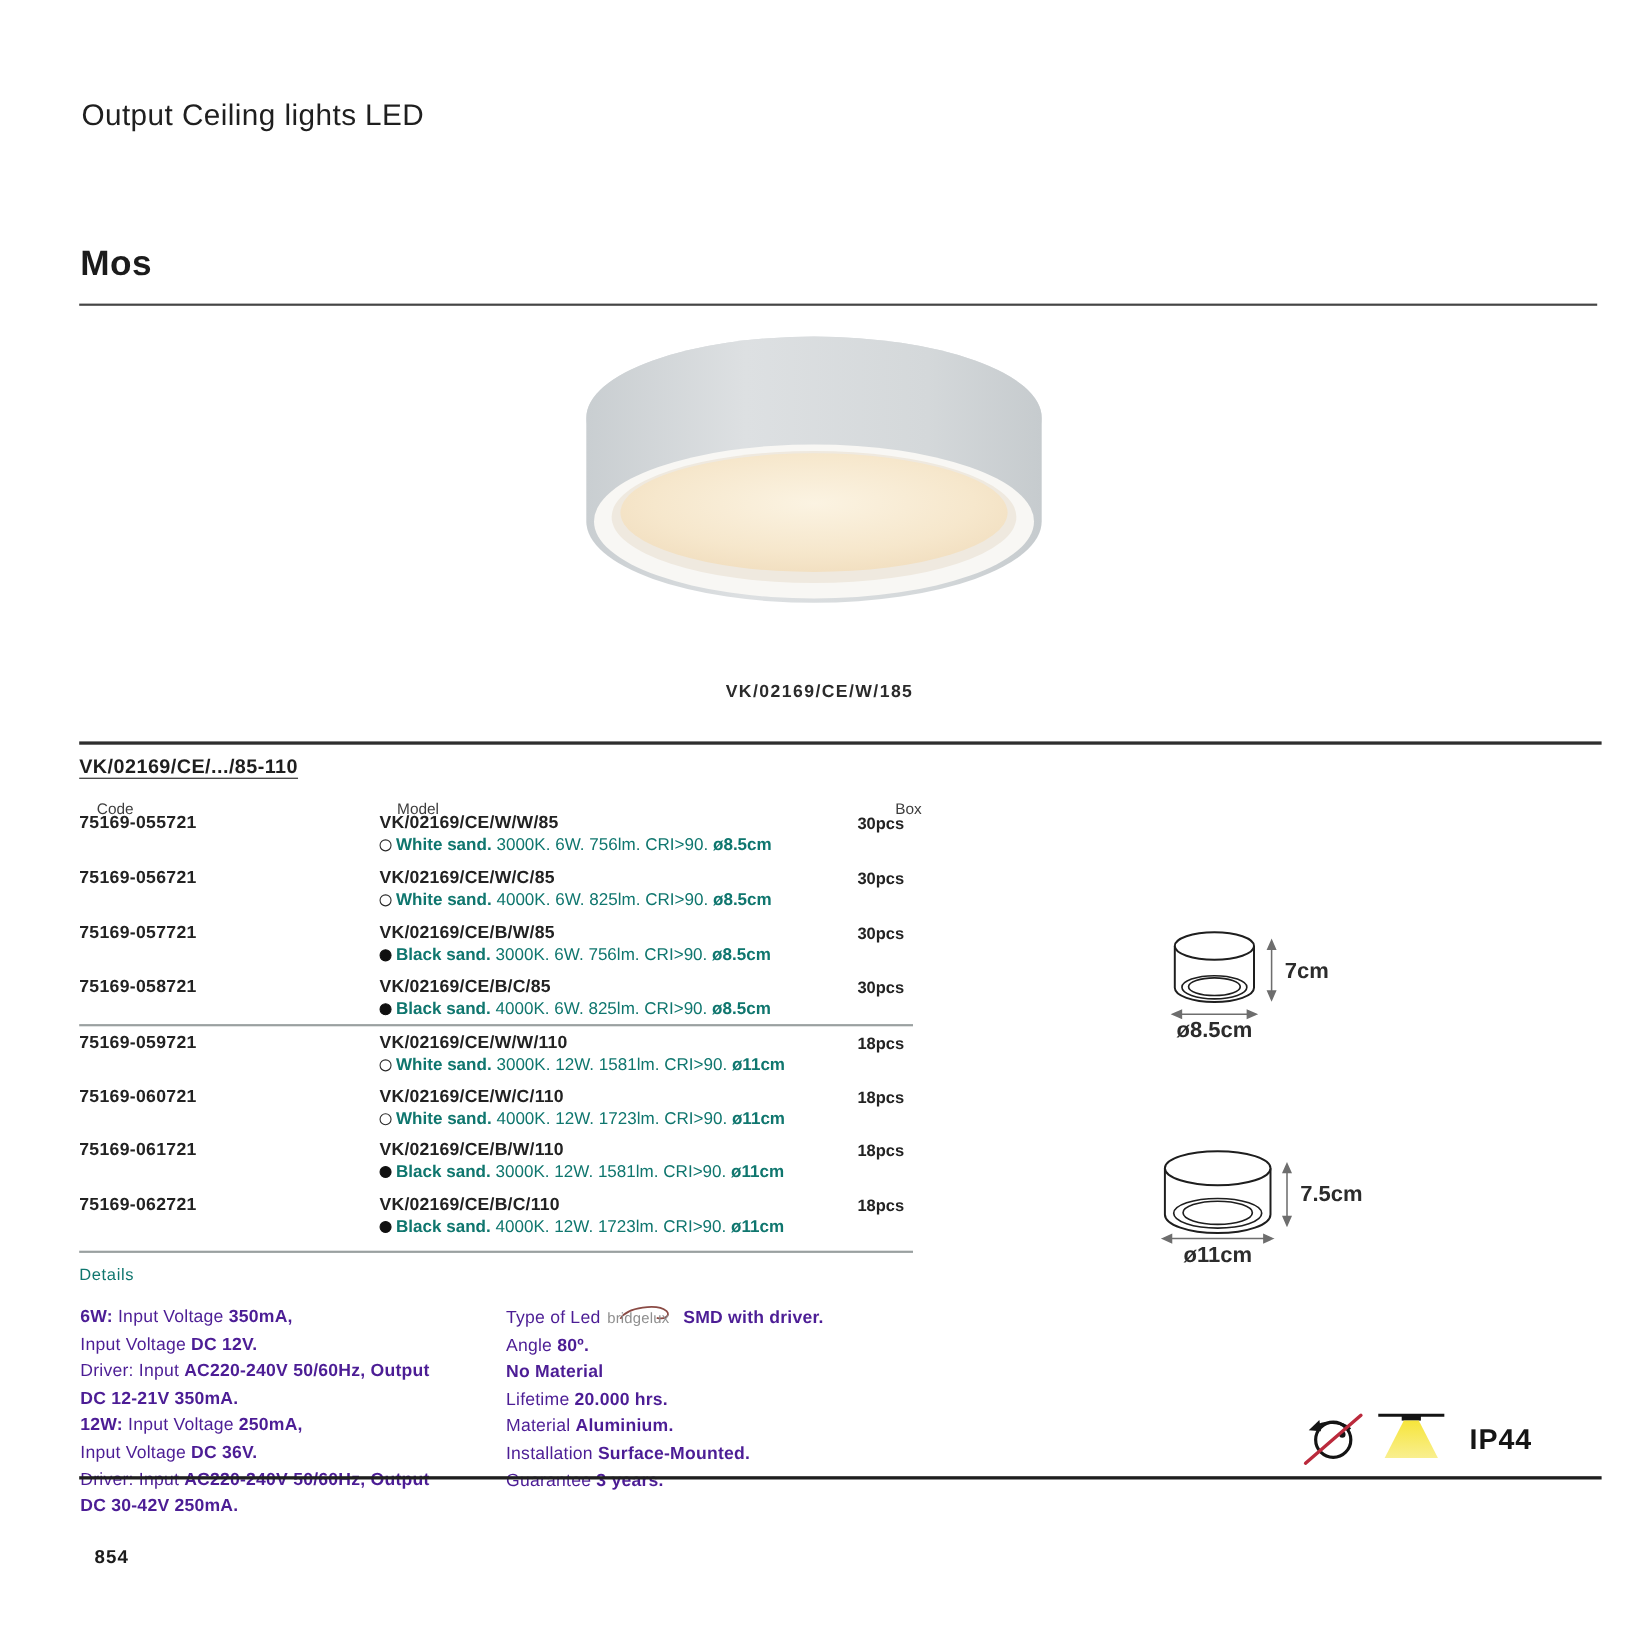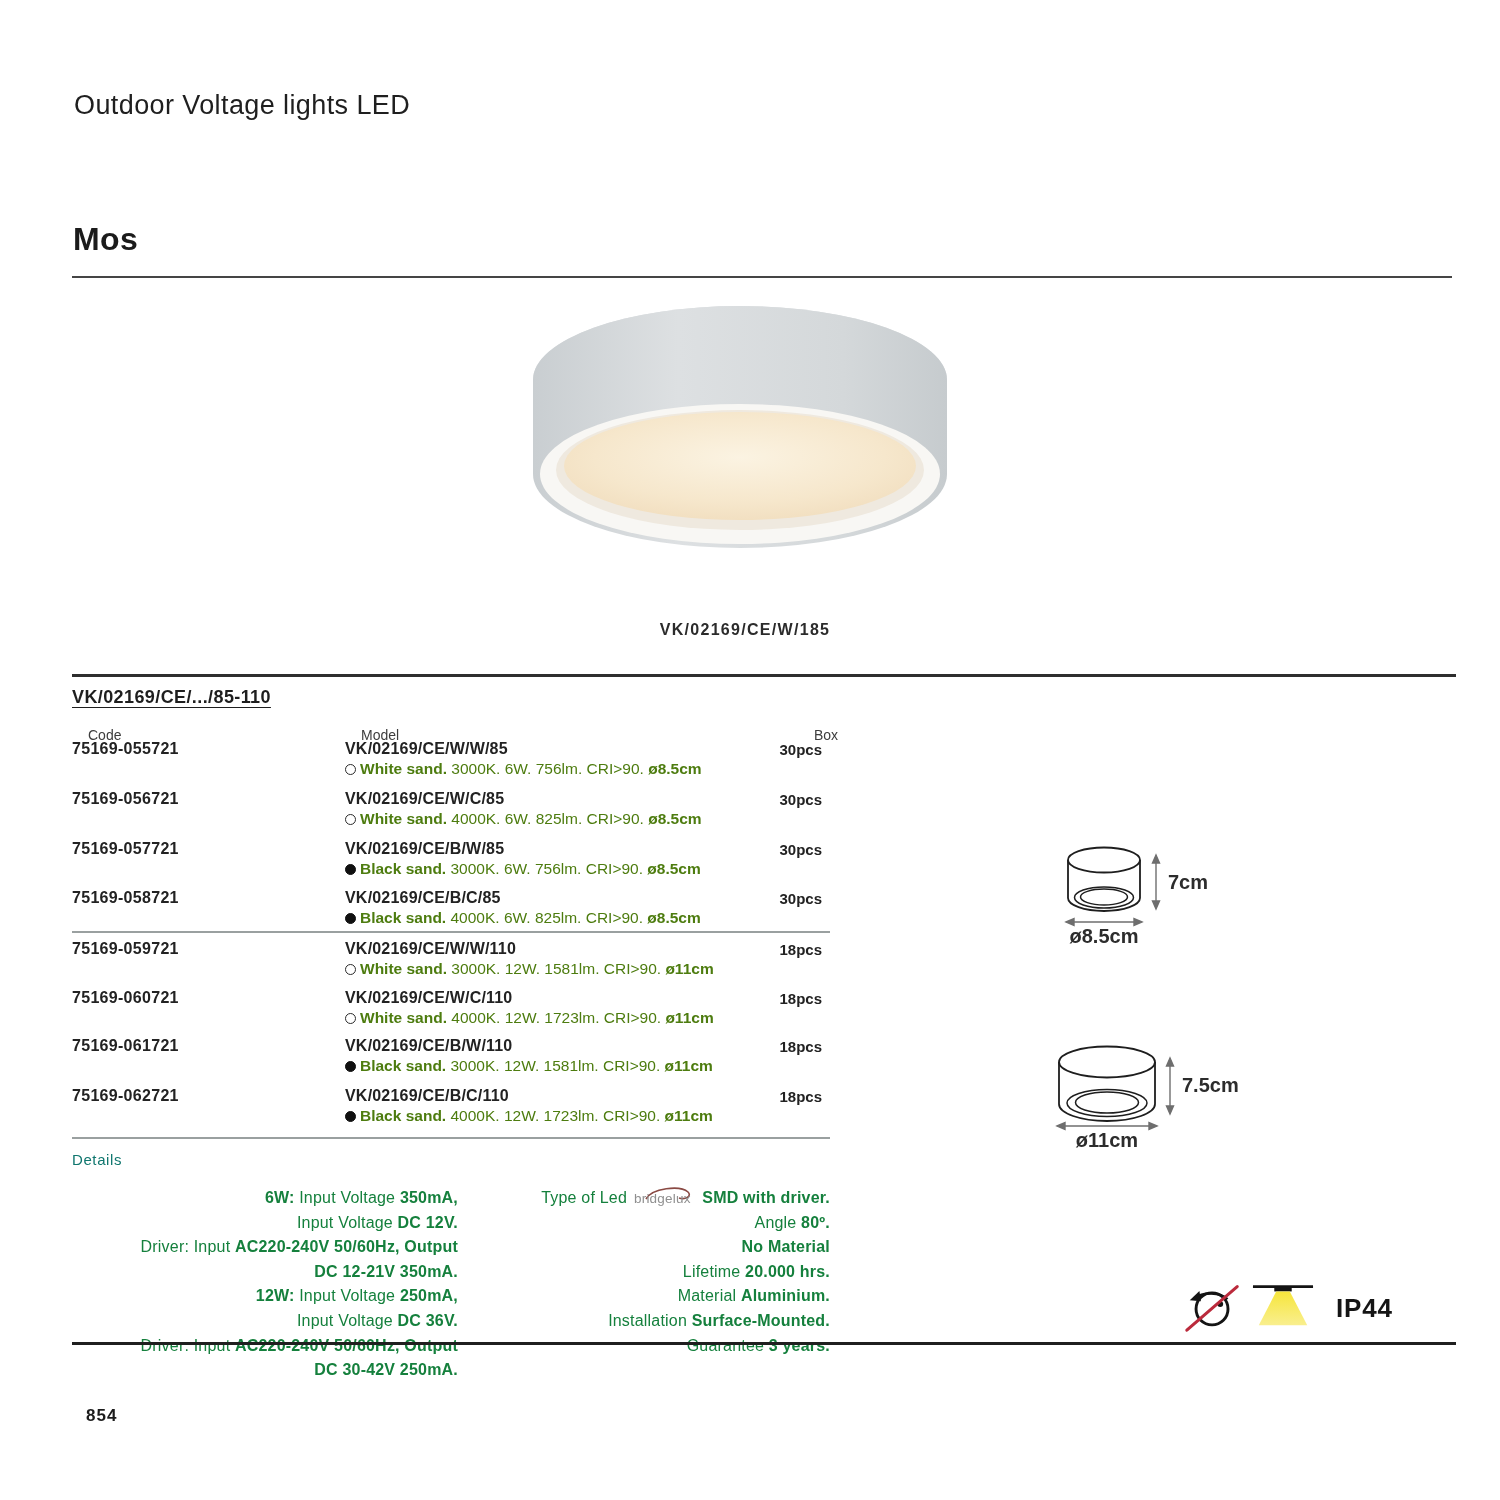--- a/index.html
+++ b/index.html
@@ -18,50 +18,50 @@
   .section-title{left:72px;top:687px;font-size:18px;font-weight:700;letter-spacing:.4px;color:#1e1e1e;
                  text-decoration:underline;text-underline-offset:4px;}
   .t-head{left:88px;top:727px;width:750px;height:18px;font-size:14px;color:#3d3d3d;}
   .h-code{position:absolute;left:0;}
   .h-model{position:absolute;left:273px;}
   .h-box{position:absolute;right:0;}
   .t-row{position:absolute;left:72px;width:750px;height:42px;}
   .t-code{position:absolute;left:0;top:0;font-size:16px;font-weight:700;letter-spacing:.3px;color:#222;}
   .t-model{position:absolute;left:273px;top:0;font-size:16px;font-weight:700;letter-spacing:.2px;color:#222;}
   .t-box{position:absolute;right:0;top:1px;font-size:15px;font-weight:600;color:#222;}
-  .t-desc{position:absolute;left:273px;top:20px;font-size:15.5px;color:#4d7c0f;white-space:nowrap;}
+  .t-desc{position:absolute;left:273px;top:20px;font-size:15.5px;color:#0f766e;white-space:nowrap;}
   .t-desc .b{font-weight:700;}
   .marker{display:inline-block;width:11px;height:11px;border-radius:50%;margin-right:4px;
           vertical-align:-1px;box-sizing:border-box;}
   .marker.open{border:1.8px solid #2b2b2b;background:#fff;}
   .marker.filled{background:#101010;border:1.8px solid #101010;}
   .sep{position:absolute;left:72px;width:758px;height:2px;background:#9aa0a0;}
   .sep-1{top:931px;}
   .sep-2{top:1137px;}
   .details-label{left:72px;top:1151px;font-size:15px;color:#0f766e;letter-spacing:.6px;}
-  .d-col{position:absolute;top:1186px;font-size:16px;line-height:24.6px;color:#15803d;letter-spacing:.2px;text-align:right;}
+  .d-col{position:absolute;top:1186px;font-size:16px;line-height:24.6px;color:#4c1d95;letter-spacing:.2px;}
   .d-left{left:73px;width:385px;}
   .d-right{left:460px;width:370px;}
   .d-line{white-space:nowrap;}
   .d-line .b{font-weight:700;}
   .logo-wrap{display:inline-block;vertical-align:-5px;line-height:0;}
   .diag1{left:1056px;top:838px;}
   .diag2{left:1046px;top:1034px;}
   .icon-nodim{left:1182px;top:1274px;}
   .icon-light{left:1252px;top:1274px;}
   .ip{left:1336px;top:1293px;font-size:26px;font-weight:700;letter-spacing:.8px;color:#151515;}
   .pagenum{left:86px;top:1406px;font-size:17px;font-weight:700;letter-spacing:1px;color:#1c1c1c;}
   .diag-label{font:600 20px "Liberation Sans","DejaVu Sans",sans-serif;fill:#2c2c2c;}
 </style>
 </head>
 <body>
 
 <div class="page">
 
-  <div class="abs cat-title">Outdoor Voltage lights LED</div>
+  <div class="abs cat-title">Output Ceiling lights LED</div>
   <div class="abs prod-title">Mos</div>
   <div class="abs rule rule-1"></div>
 
   <svg class="abs lamp" width="430" height="262" viewBox="0 0 430 262">
     <defs>
       <linearGradient id="g-body" x1="0" y1="0" x2="1" y2="0">
         <stop offset="0" stop-color="#c9ced1"></stop>
         <stop offset="0.35" stop-color="#dde0e2"></stop>
         <stop offset="0.75" stop-color="#d4d8da"></stop>
         <stop offset="1" stop-color="#c6cbce"></stop>

